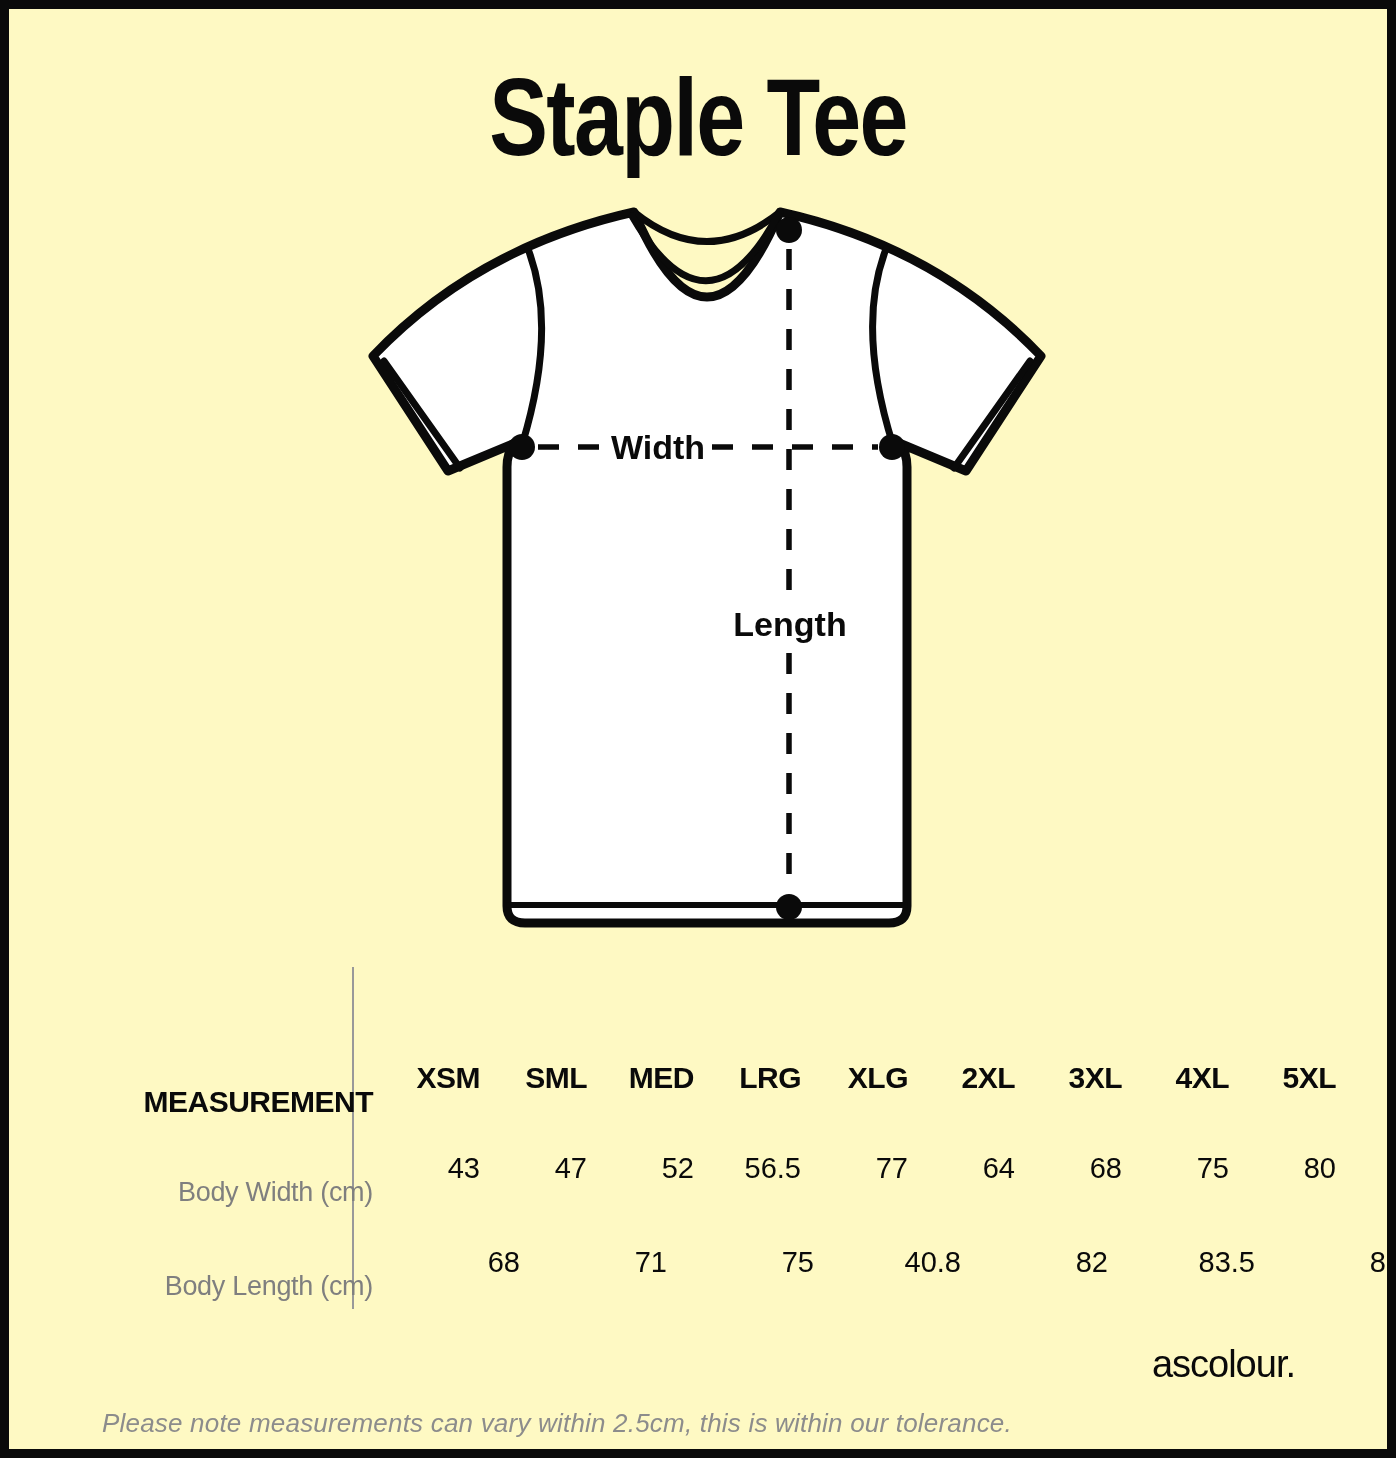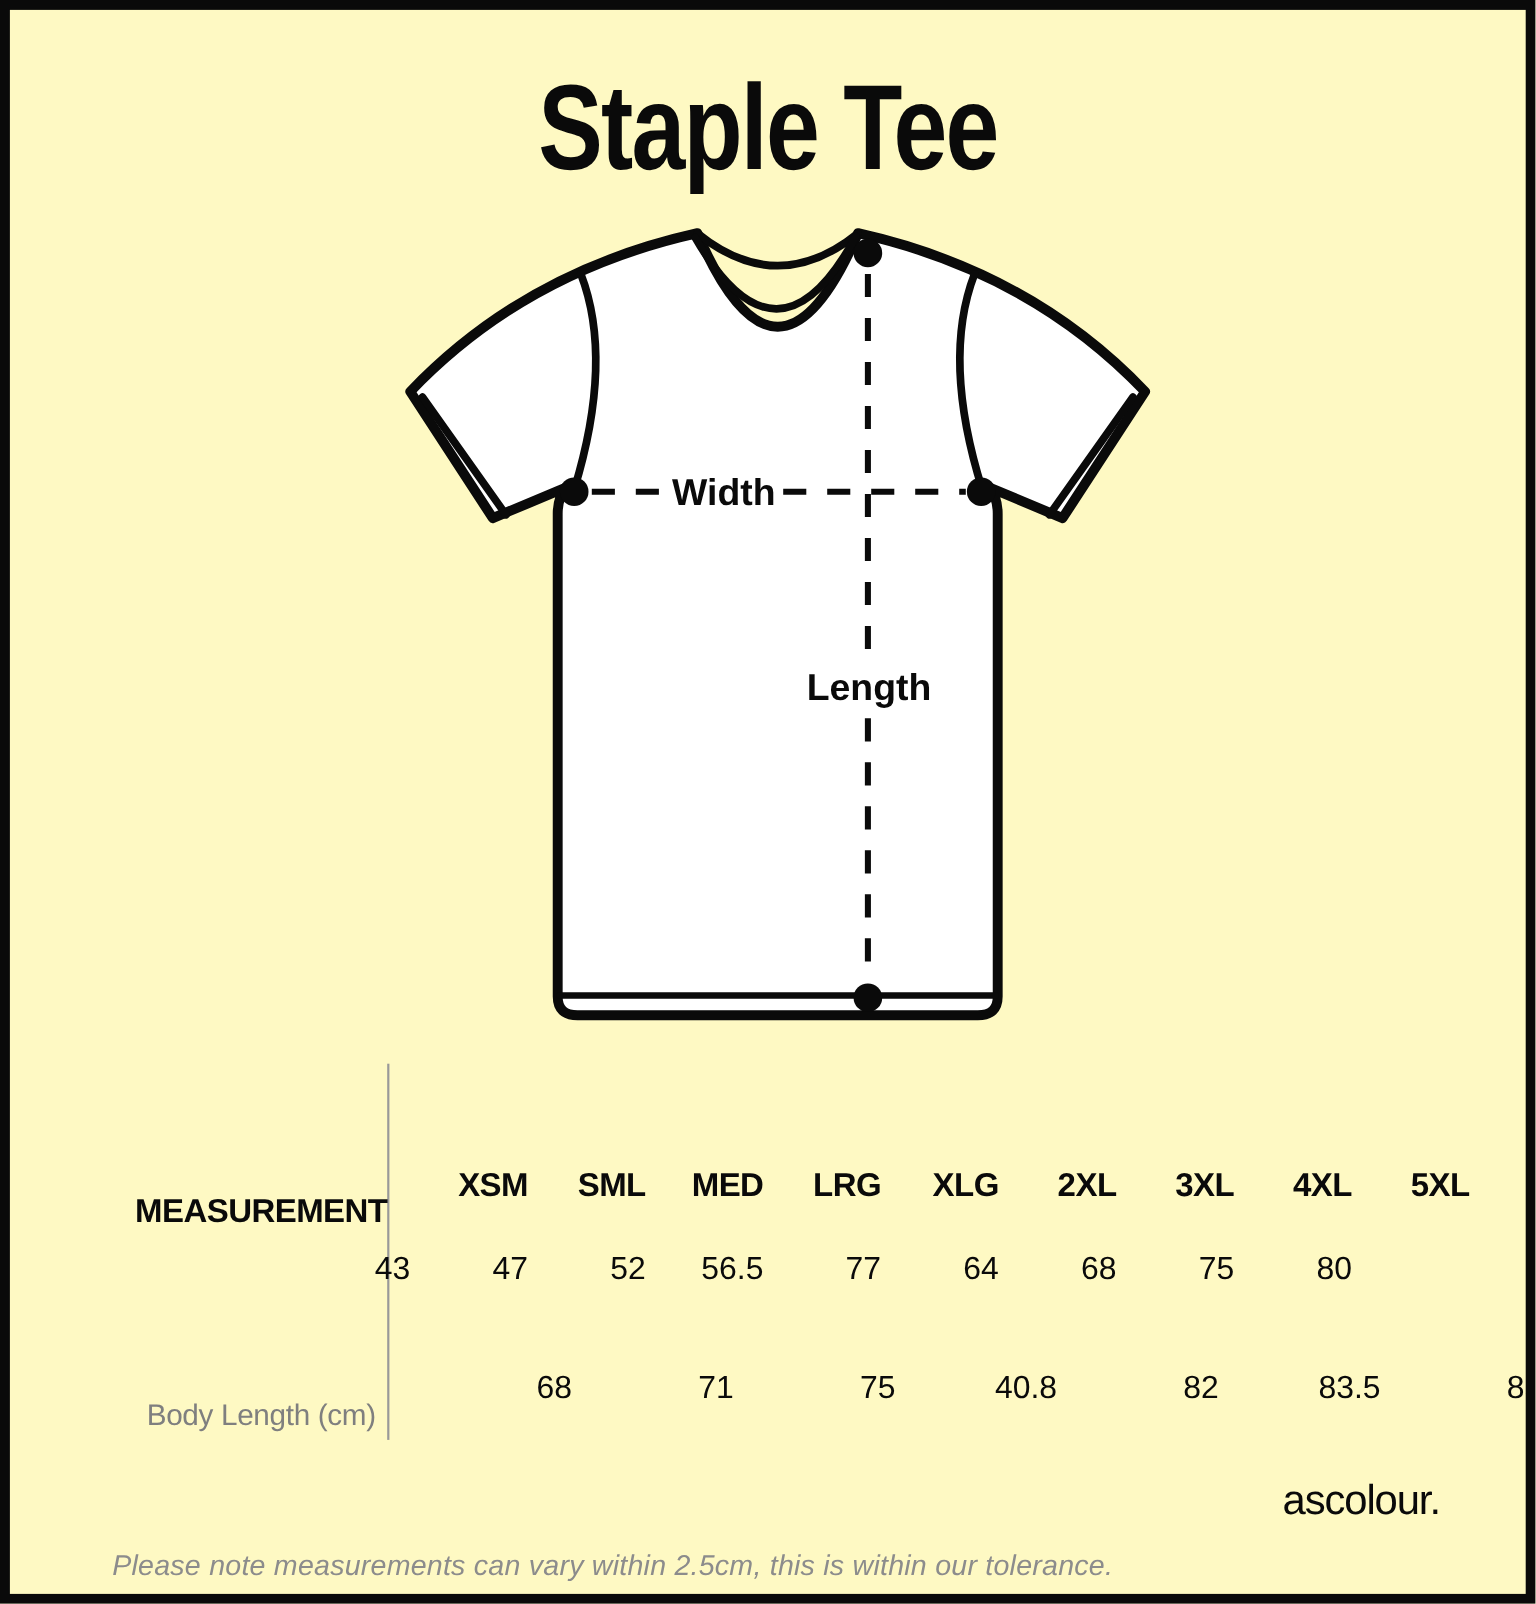--- a/index.html
+++ b/index.html
@@ -27,34 +27,34 @@
   .svg-label{font-family:"Liberation Sans",sans-serif;font-weight:700;font-size:34px;fill:#0a0a0a;}
   .divider{
     position:absolute;left:343px;top:958px;width:2px;height:342px;
     background:#999999;
   }
   .trow{
     position:absolute;left:0;height:50px;width:1328px;
     display:grid;grid-template-columns:364px repeat(9,107px);
     align-items:center;
   }
-  .trow .rlabel{padding-left:93px;text-align:center;white-space:nowrap;margin-top:48px;}
+  .trow .rlabel{padding-left:93px;text-align:right;white-space:nowrap;margin-top:48px;}
   .trow .cell{text-align:right;white-space:nowrap;}
   .hdr{top:1028px;font-weight:700;font-size:30px;letter-spacing:-0.5px;}
   .r1{top:1120px;}
   .r2{top:1214px;gap:40px;}
   .vals{font-size:29px;font-weight:400;}
   .vals .rlabel{font-size:27px;color:#7f7f7f;letter-spacing:-0.3px;}
   .footnote{
     position:absolute;left:93px;top:1399px;
     font-size:26px;font-style:italic;color:#8c8c8c;
     white-space:nowrap;letter-spacing:0.2px;
   }
   .brand{
-    position:absolute;right:78px;top:1334px;
+    position:absolute;right:92px;top:1334px;
     font-size:38px;font-weight:400;letter-spacing:-1px;color:#0a0a0a;
     white-space:nowrap;
   }
 </style>
 </head>
 <body>
 
 <div class="page">
 
   <div class="title">
@@ -115,20 +115,21 @@
     <div class="cell">MED</div>
     <div class="cell">LRG</div>
     <div class="cell">XLG</div>
     <div class="cell">2XL</div>
     <div class="cell">3XL</div>
     <div class="cell">4XL</div>
     <div class="cell">5XL</div>
   </div>
 
   <div class="trow vals r1">
+    <div class="rlabel">Body Width (cm)</div>
     <div class="cell">43</div>
     <div class="cell">47</div>
     <div class="cell">52</div>
     <div class="cell">56.5</div>
     <div class="cell">77</div>
     <div class="cell">64</div>
     <div class="cell">68</div>
     <div class="cell">75</div>
     <div class="cell">80</div>
   </div>

